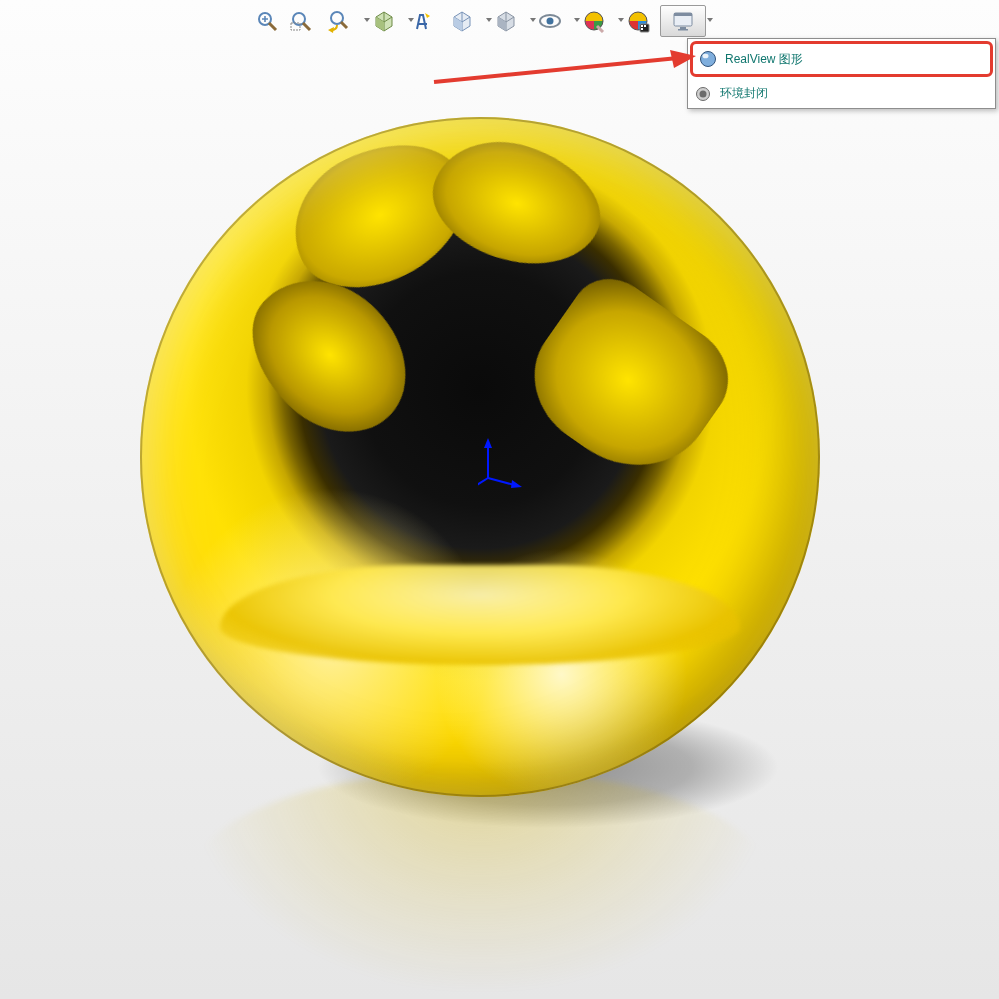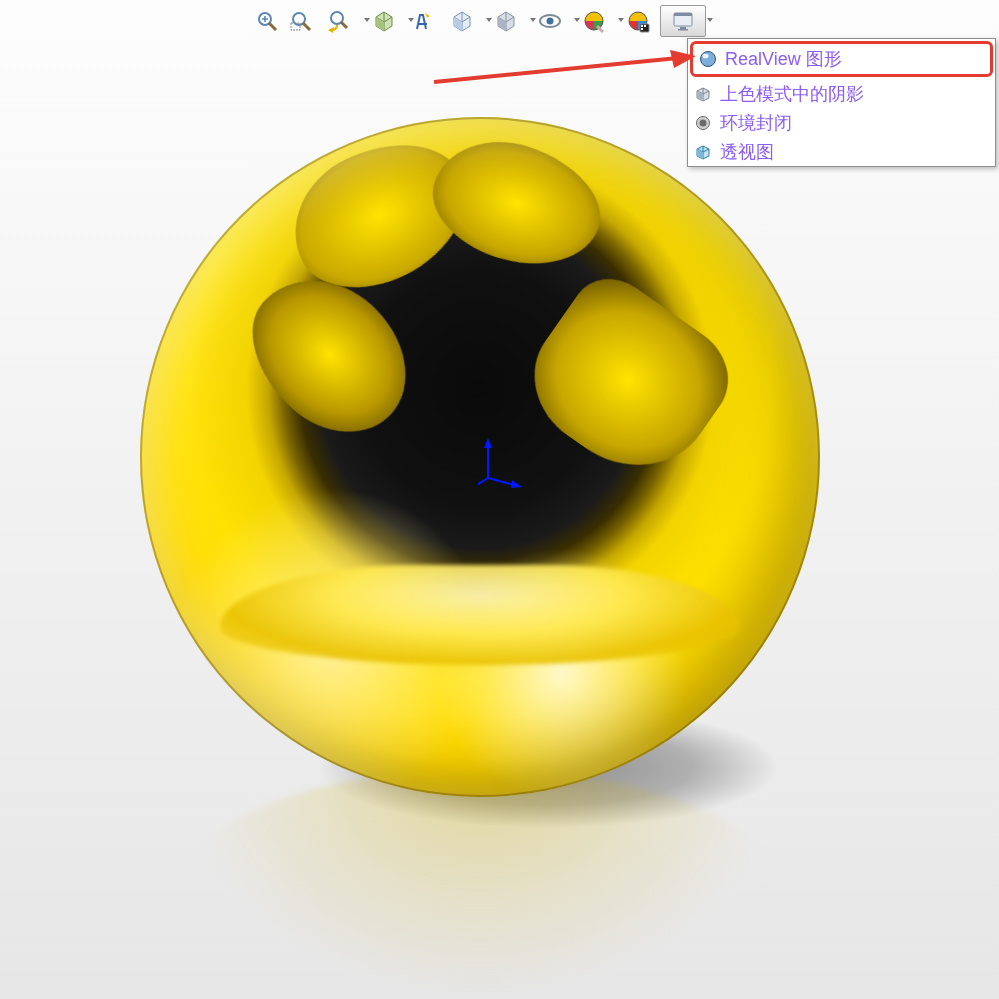--- a/index.html
+++ b/index.html
@@ -12,21 +12,21 @@
   .tbtn .chev{position:absolute;right:-8px;top:12px;width:0;height:0;
     border-left:3px solid transparent;border-right:3px solid transparent;border-top:4px solid #777;}
   .tbtn.wide{width:44px;}
   .tbtn.active{background:linear-gradient(#fefefe,#d9d9d9);border:1px solid #9a9a9a;border-radius:2px;}
   
   .menu{position:absolute;top:38px;left:687px;width:307px;background:#fff;
     border:1px solid #8e8e8e;box-shadow:2px 2px 5px rgba(0,0,0,.25);z-index:10;}
   .menu-row{display:flex;align-items:center;height:29px;padding:0 8px 0 6px;gap:8px;}
   .menu-row.hl{border:3px solid #e33b2f;border-radius:6px;margin:2px;height:30px;}
   .menu-ico{width:18px;height:18px;flex:0 0 18px;}
-  .menu-txt{color:#8b5cf6;font-size:18px;white-space:nowrap;}
+  .menu-txt{color:#0f766e;font-size:12px;white-space:nowrap;}
   
   .redarrow{position:absolute;top:50px;left:430px;z-index:11;}
   
   .viewport{position:absolute;inset:0;}
   .floor-shadow{position:absolute;left:228px;top:682px;width:640px;height:170px;
     background:radial-gradient(ellipse 50% 50% at 50% 50%,rgba(0,0,0,.40),rgba(0,0,0,.25) 45%,rgba(0,0,0,0) 72%);
     border-radius:50%;}
   .sphere{position:absolute;left:140px;top:117px;width:680px;height:680px;border-radius:50%;
     background:
       radial-gradient(circle at 62% 82%,#fff8c8 0%,rgba(255,248,200,0) 18%),
@@ -185,34 +185,18 @@
 <div class="menu">
   <div class="menu-row hl">
     <svg class="menu-ico" viewBox="0 0 18 18">
         <circle cx="9" cy="9" r="7.5" fill="#7faedd" stroke="#30527a"></circle>
         <ellipse cx="6.5" cy="6" rx="3" ry="2.3" fill="#fff" opacity=".85"></ellipse>
       </svg>
     <span class="menu-txt">RealView 图形</span>
   </div>
   <div class="menu-row">
     <svg class="menu-ico" viewBox="0 0 18 18">
-        <path d="M3 6l6-3 6 3v7l-6 3-6-3z" fill="#d8dde4" stroke="#7b8694"></path>
-        <path d="M9 3v13M3 6l6 3 6-3" stroke="#7b8694" fill="none"></path>
-        <path d="M3 6l6 3v7l-6-3z" fill="#a8b2c0"></path>
-      </svg>
-    <span class="menu-txt">上色模式中的阴影</span>
-  </div>
-  <div class="menu-row">
-    <svg class="menu-ico" viewBox="0 0 18 18">
         <circle cx="9" cy="9" r="6.5" fill="#cfcfcf" stroke="#6b6b6b"></circle>
         <circle cx="9" cy="9" r="3.5" fill="#6b6b6b"></circle>
       </svg>
     <span class="menu-txt">环境封闭</span>
   </div>
-  <div class="menu-row">
-    <svg class="menu-ico" viewBox="0 0 18 18">
-        <path d="M3 6l6-3 6 3v7l-6 3-6-3z" fill="#bfe0ef" stroke="#2d7ea9"></path>
-        <path d="M9 3v13M3 6l6 3 6-3" stroke="#2d7ea9" fill="none"></path>
-        <path d="M3 6l6 3v7l-6-3z" fill="#7fb9d6"></path>
-      </svg>
-    <span class="menu-txt">透视图</span>
-  </div>
 </div>
 
 </body></html>

